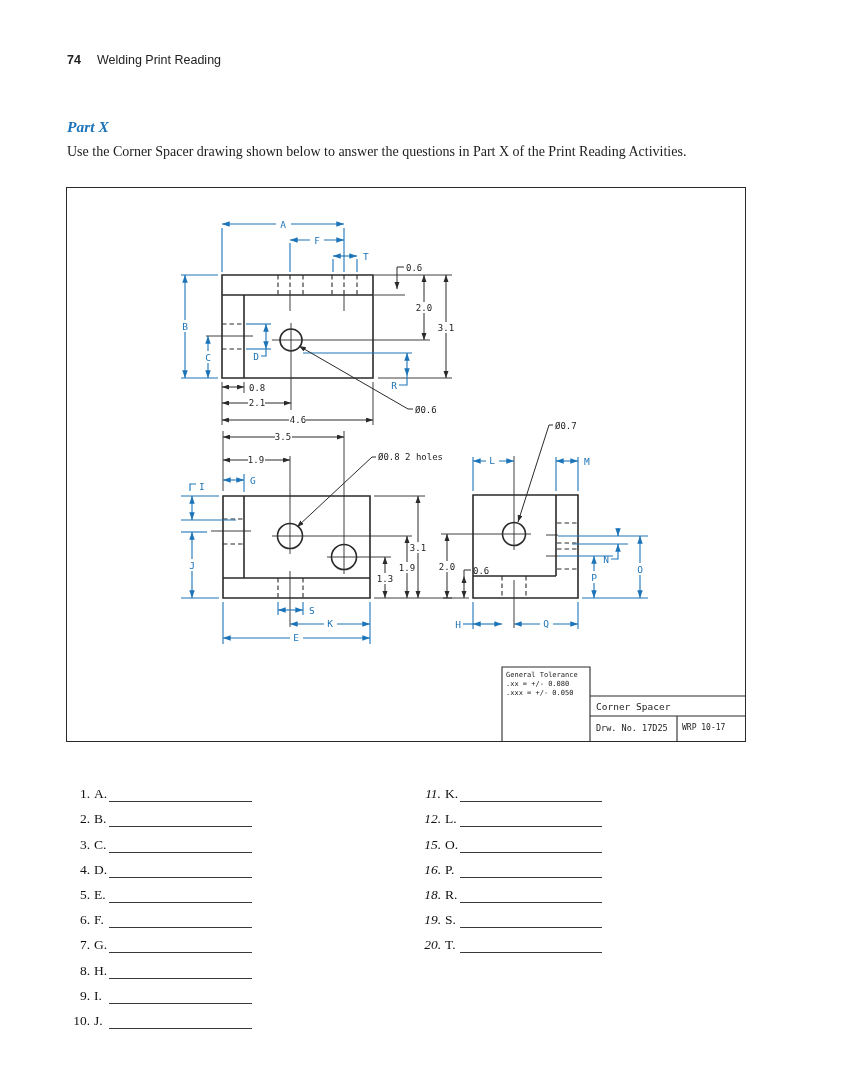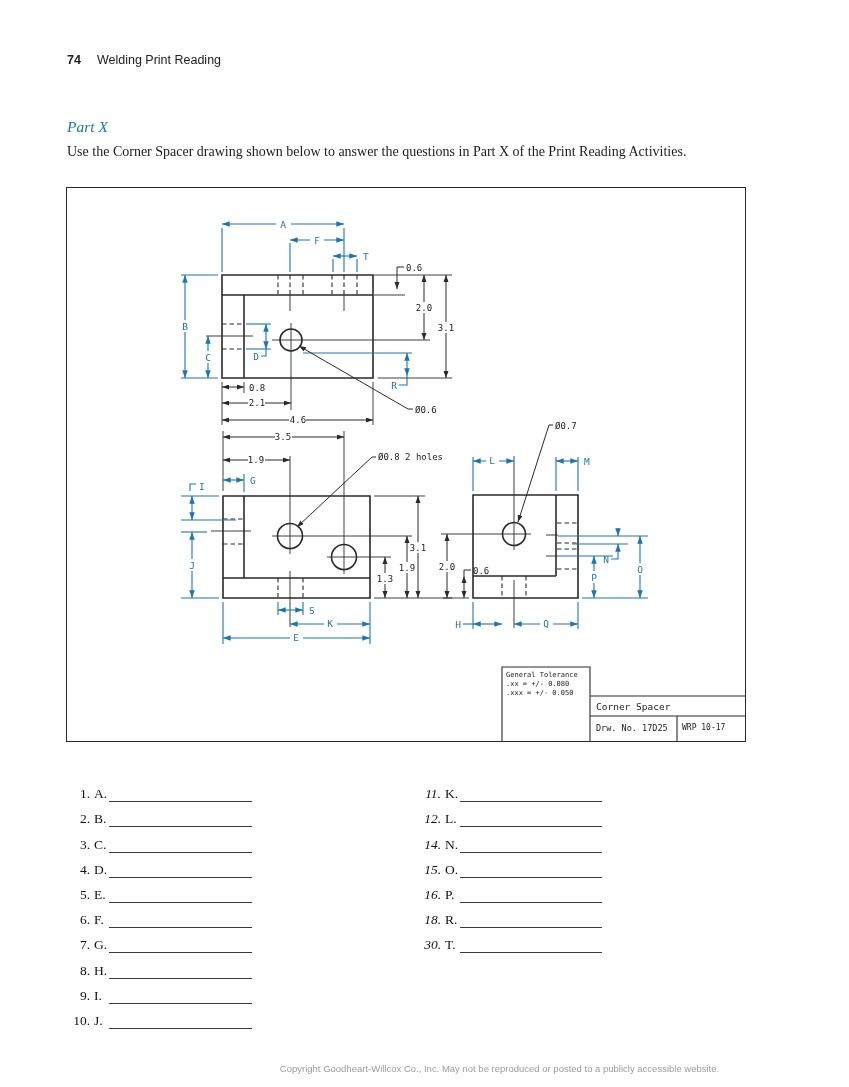--- a/index.html
+++ b/index.html
@@ -4,21 +4,21 @@
 <style>
   html,body{margin:0;padding:0;background:#fff;}
   #page{position:relative;width:849px;height:1087px;background:#fff;overflow:hidden;
         font-family:"Liberation Serif",serif;color:#1c1c1c;margin-top:23px;}
   
   #hdr{position:absolute;left:67px;top:30px;font-family:"Liberation Sans",sans-serif;
        font-size:12.5px;color:#222;}
   #hdr .pg{font-weight:bold;margin-right:16px;}
   
   #partx{position:absolute;left:67px;top:95px;font-family:"Liberation Serif",serif;
-         font-weight:normal;font-style:italic;font-size:15.5px;color:#1c74b8;}
+         font-weight:bold;font-style:italic;font-size:15.5px;color:#1c74b8;}
   #intro{position:absolute;left:67px;top:121px;width:700px;font-size:14px;}
   
   #dwgbox{position:absolute;left:66px;top:164px;width:678px;height:553px;
           border:1.6px solid #2a2a2a;}
   #dwgbox svg{display:block;}
   
   .ol{stroke:#2a2a2a;stroke-width:1.6;fill:none;}
   .tl{stroke:#2a2a2a;stroke-width:0.9;fill:none;}
   .dk{stroke:#2a2a2a;stroke-width:1;fill:none;}
   .hl{stroke:#2a2a2a;stroke-width:1.1;fill:none;stroke-dasharray:4.5 3;}
@@ -372,40 +372,39 @@
         <span class="ans-num">11.</span>
         <span class="ans-letter">K.</span>
         <span class="ans-line"></span>
       </div>
     <div class="ans-row">
         <span class="ans-num">12.</span>
         <span class="ans-letter">L.</span>
         <span class="ans-line"></span>
       </div>
     <div class="ans-row">
-        <span class="ans-num">14.</span>
-        <span class="ans-letter">N.</span>
-        <span class="ans-line"></span>
-      </div>
-    <div class="ans-row">
         <span class="ans-num">15.</span>
         <span class="ans-letter">O.</span>
         <span class="ans-line"></span>
       </div>
     <div class="ans-row">
         <span class="ans-num">16.</span>
         <span class="ans-letter">P.</span>
         <span class="ans-line"></span>
       </div>
     <div class="ans-row">
         <span class="ans-num">18.</span>
         <span class="ans-letter">R.</span>
         <span class="ans-line"></span>
       </div>
     <div class="ans-row">
-        <span class="ans-num">30.</span>
+        <span class="ans-num">19.</span>
+        <span class="ans-letter">S.</span>
+        <span class="ans-line"></span>
+      </div>
+    <div class="ans-row">
+        <span class="ans-num">20.</span>
         <span class="ans-letter">T.</span>
         <span class="ans-line"></span>
       </div>
   </div>
 
-  <div id="footer">Copyright Goodheart-Willcox Co., Inc. May not be reproduced or posted to a publicly accessible website.</div>
 </div>
 
 </body></html>

